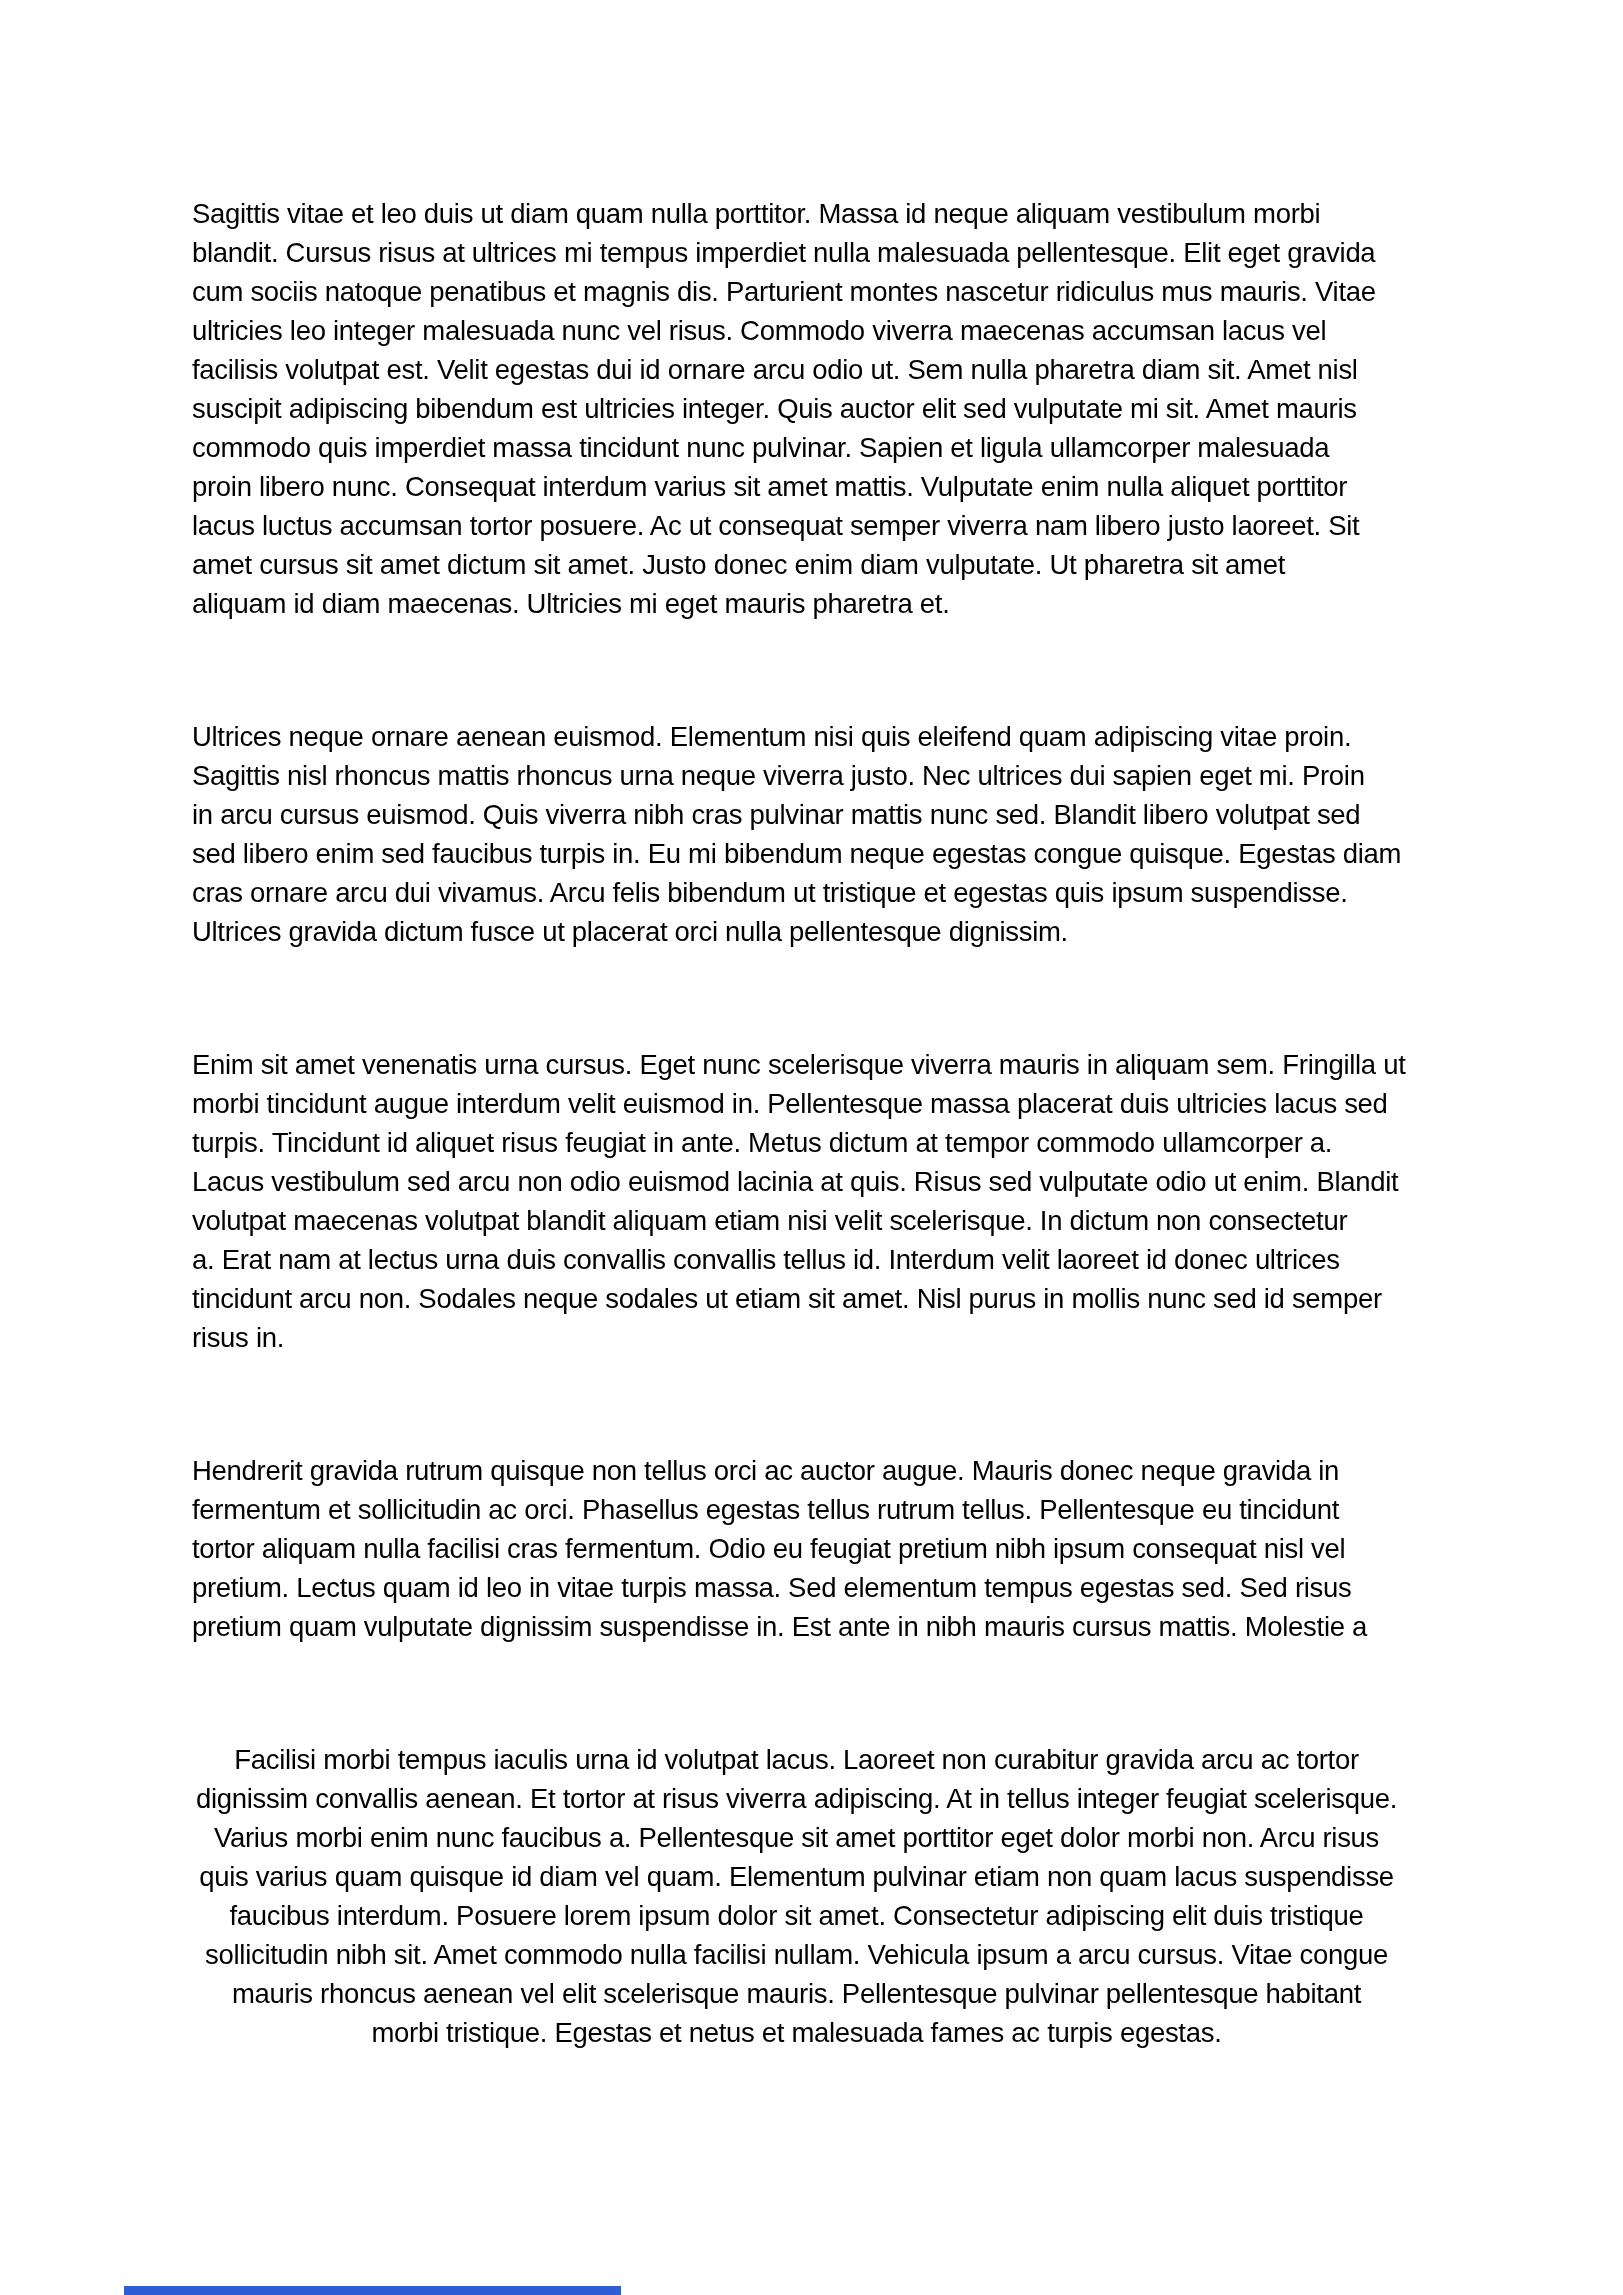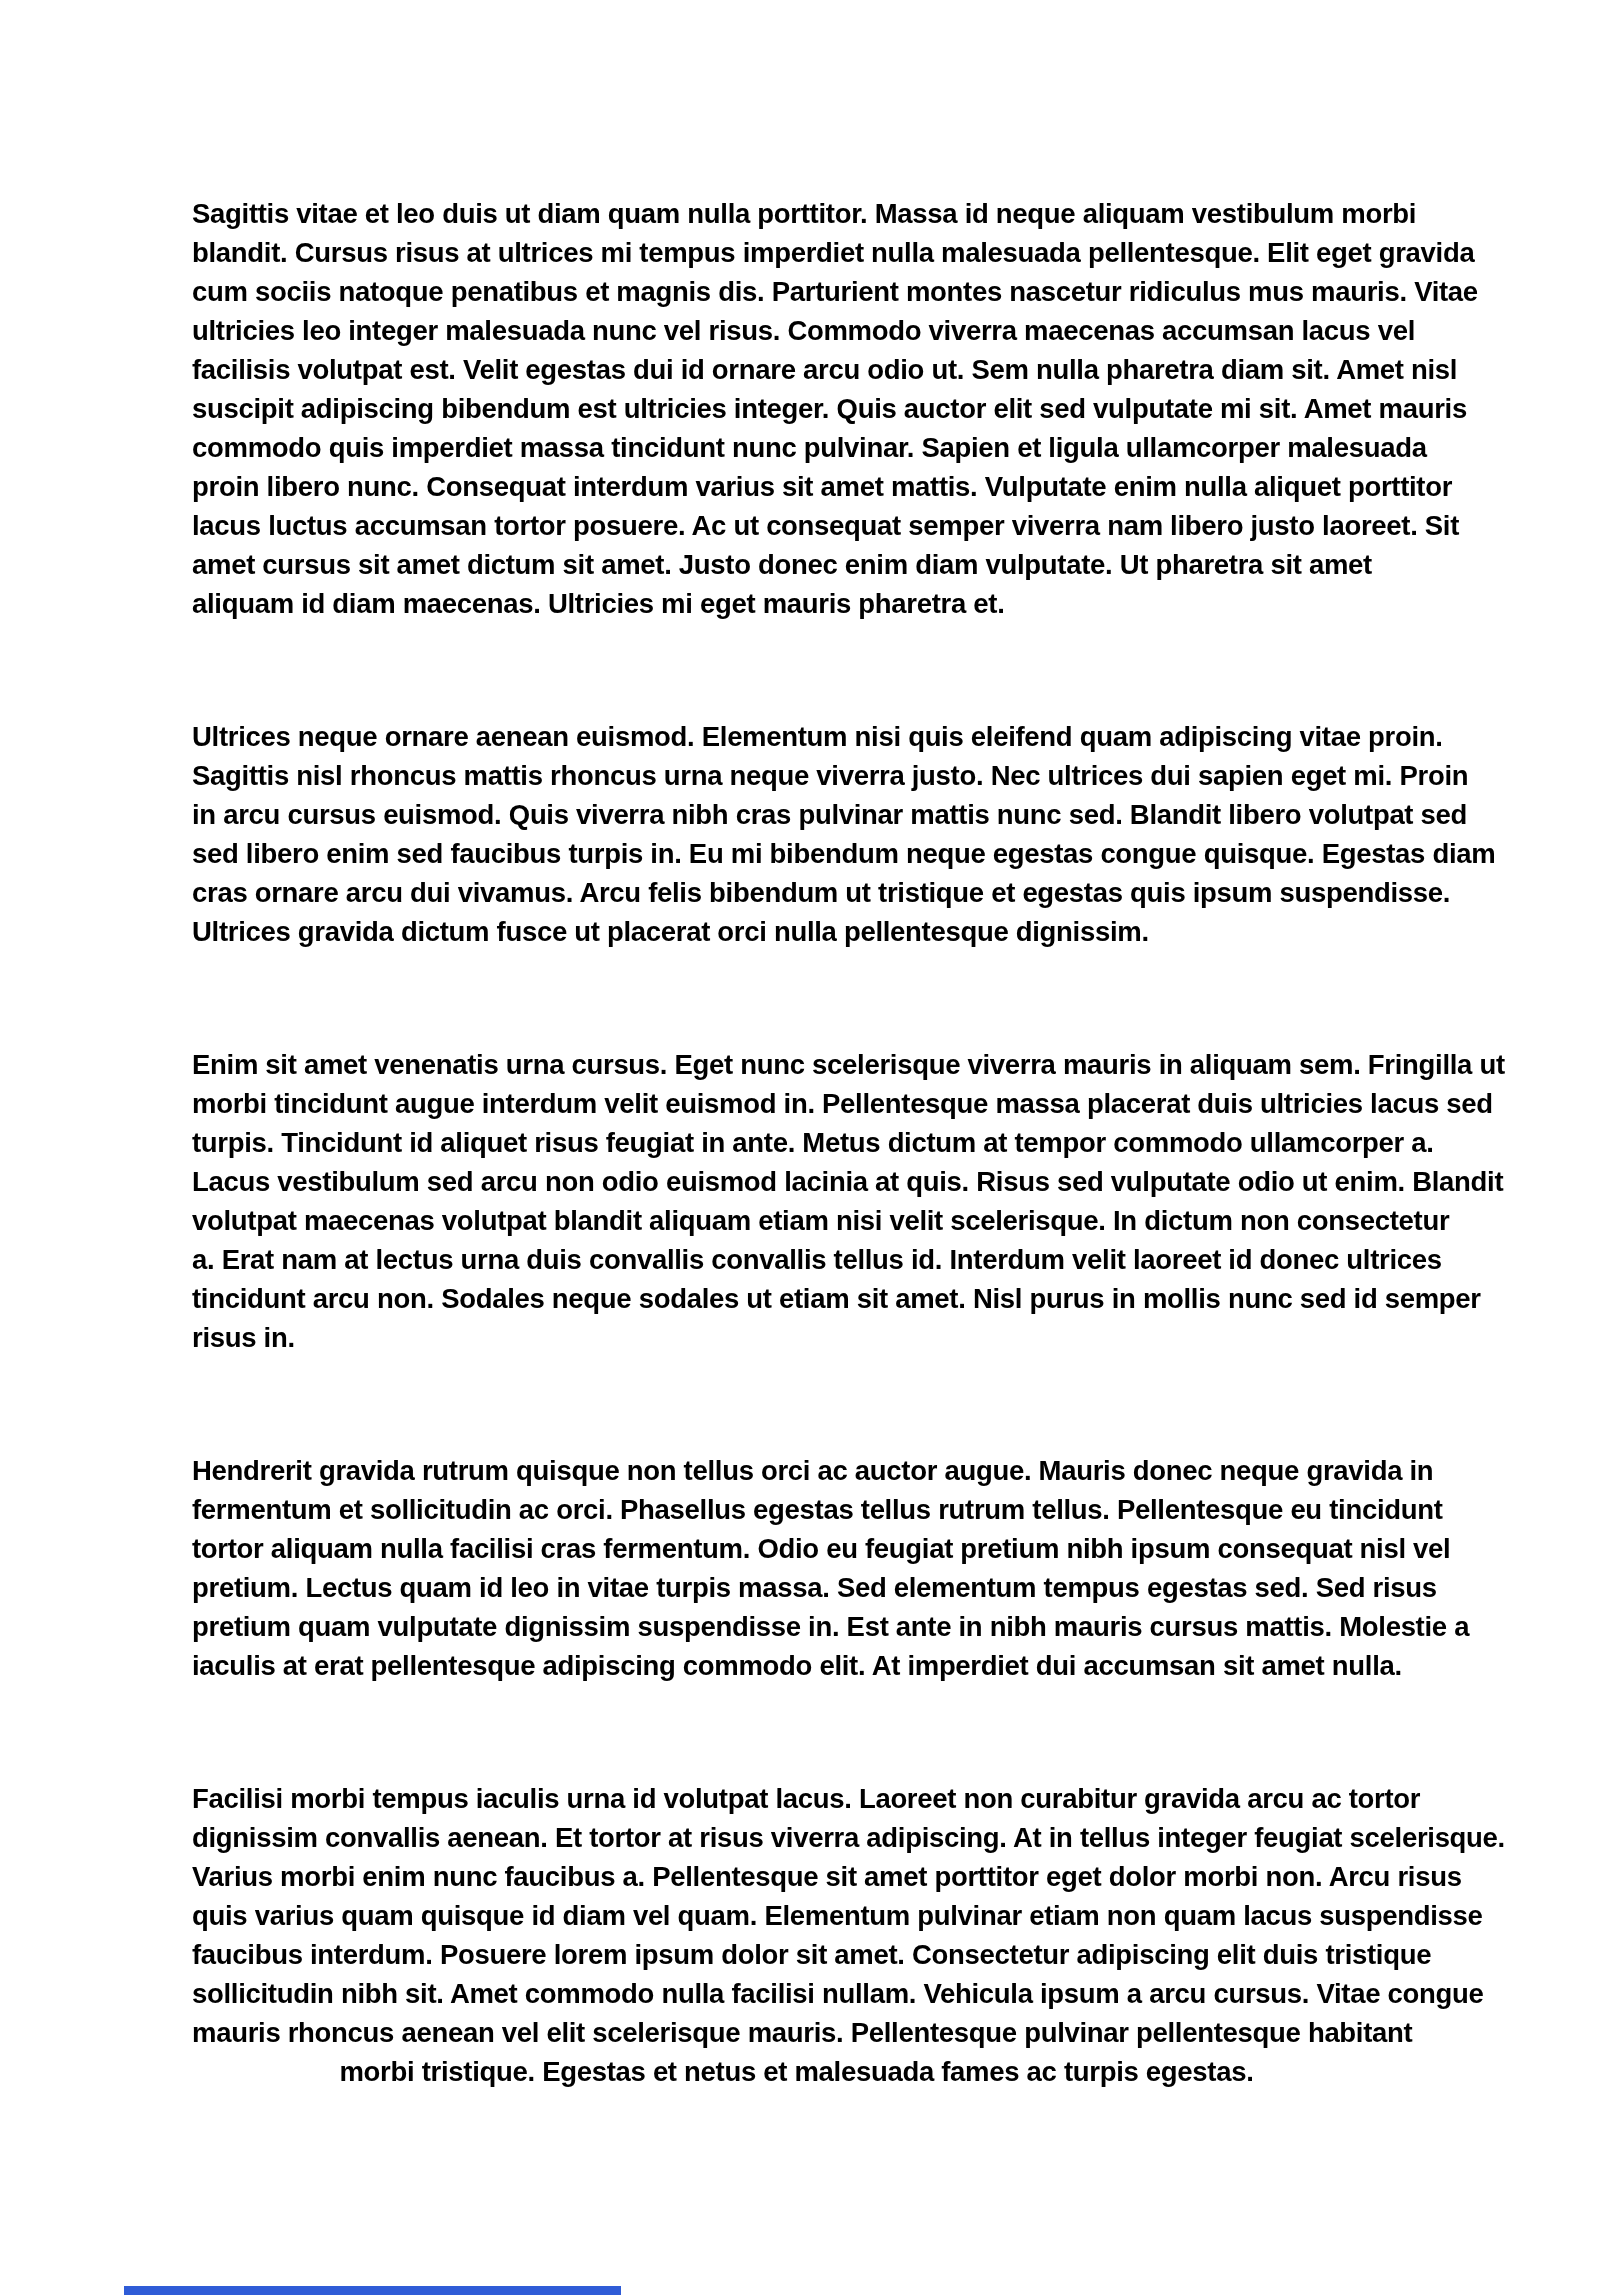--- a/index.html
+++ b/index.html
@@ -21,21 +21,21 @@
     top: 194px;
     width: 1209px;
   }
   .para {
     margin: 0 0 94px 0;
     padding: 0;
     font-size: 27.5px;
     line-height: 39px;
     letter-spacing: -0.3px;
     color: #000000;
-    font-weight: 700;
+    font-weight: 400;
   }
   .para:last-child {
     margin-bottom: 0;
     text-align: center;
   }
   .line {
     display: block;
     white-space: nowrap;
   }
   .blue-bar {
@@ -82,21 +82,20 @@
         <span class="line">a. Erat nam at lectus urna duis convallis convallis tellus id. Interdum velit laoreet id donec ultrices</span>
         <span class="line">tincidunt arcu non. Sodales neque sodales ut etiam sit amet. Nisl purus in mollis nunc sed id semper</span>
         <span class="line">risus in.</span>
       </p>
       <p class="para">
         <span class="line">Hendrerit gravida rutrum quisque non tellus orci ac auctor augue. Mauris donec neque gravida in</span>
         <span class="line">fermentum et sollicitudin ac orci. Phasellus egestas tellus rutrum tellus. Pellentesque eu tincidunt</span>
         <span class="line">tortor aliquam nulla facilisi cras fermentum. Odio eu feugiat pretium nibh ipsum consequat nisl vel</span>
         <span class="line">pretium. Lectus quam id leo in vitae turpis massa. Sed elementum tempus egestas sed. Sed risus</span>
         <span class="line">pretium quam vulputate dignissim suspendisse in. Est ante in nibh mauris cursus mattis. Molestie a</span>
-        <span class="line">iaculis at erat pellentesque adipiscing commodo elit. At imperdiet dui accumsan sit amet nulla.</span>
       </p>
       <p class="para">
         <span class="line">Facilisi morbi tempus iaculis urna id volutpat lacus. Laoreet non curabitur gravida arcu ac tortor</span>
         <span class="line">dignissim convallis aenean. Et tortor at risus viverra adipiscing. At in tellus integer feugiat scelerisque.</span>
         <span class="line">Varius morbi enim nunc faucibus a. Pellentesque sit amet porttitor eget dolor morbi non. Arcu risus</span>
         <span class="line">quis varius quam quisque id diam vel quam. Elementum pulvinar etiam non quam lacus suspendisse</span>
         <span class="line">faucibus interdum. Posuere lorem ipsum dolor sit amet. Consectetur adipiscing elit duis tristique</span>
         <span class="line">sollicitudin nibh sit. Amet commodo nulla facilisi nullam. Vehicula ipsum a arcu cursus. Vitae congue</span>
         <span class="line">mauris rhoncus aenean vel elit scelerisque mauris. Pellentesque pulvinar pellentesque habitant</span>
         <span class="line">morbi tristique. Egestas et netus et malesuada fames ac turpis egestas.</span>

